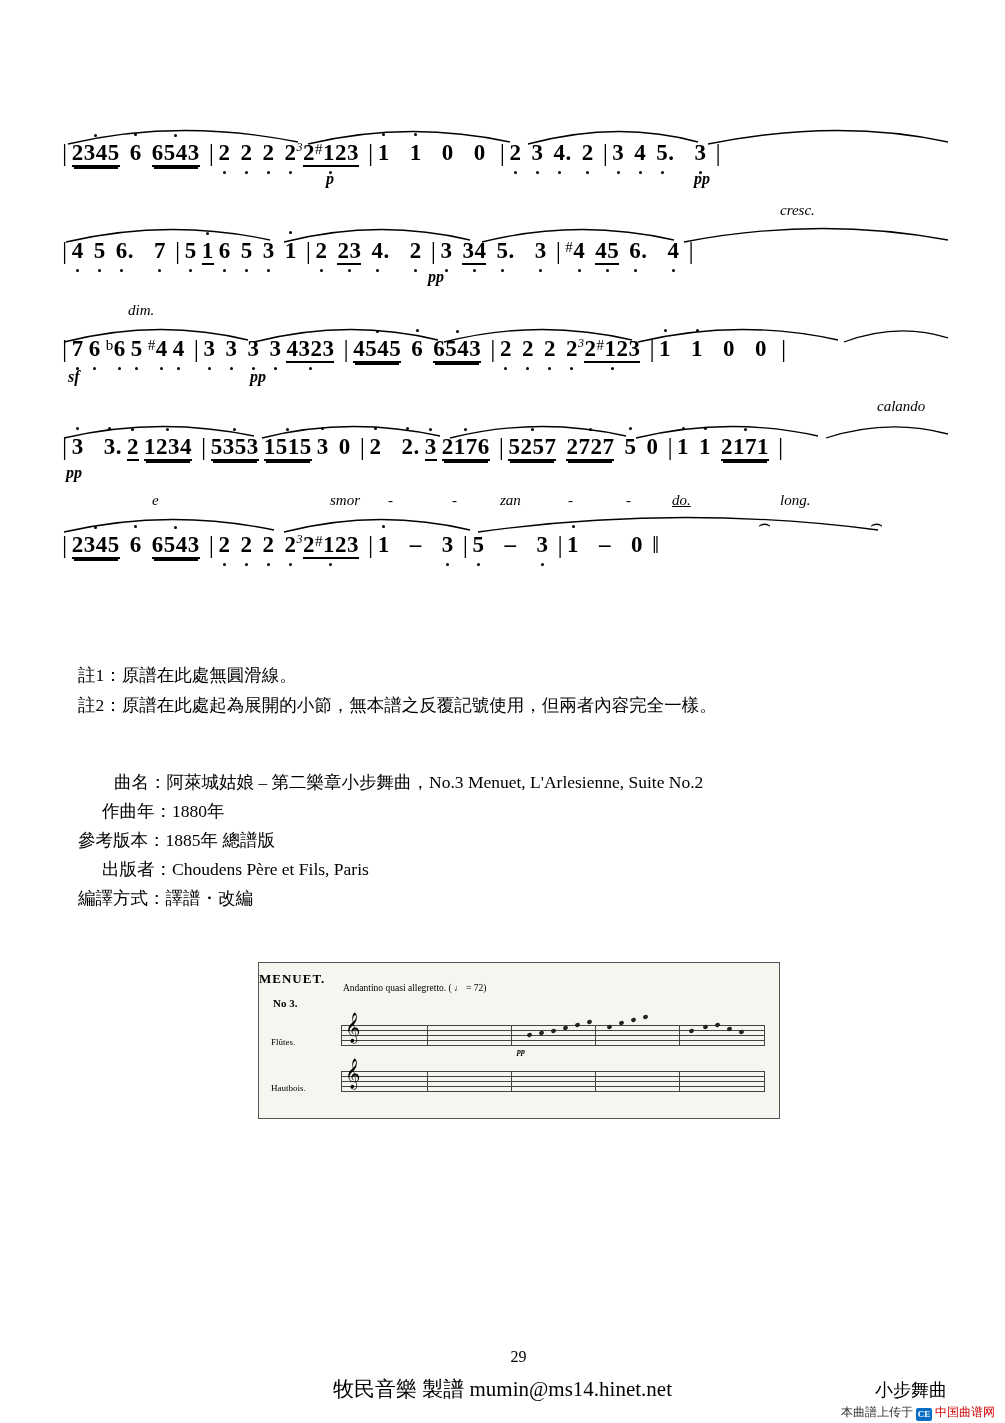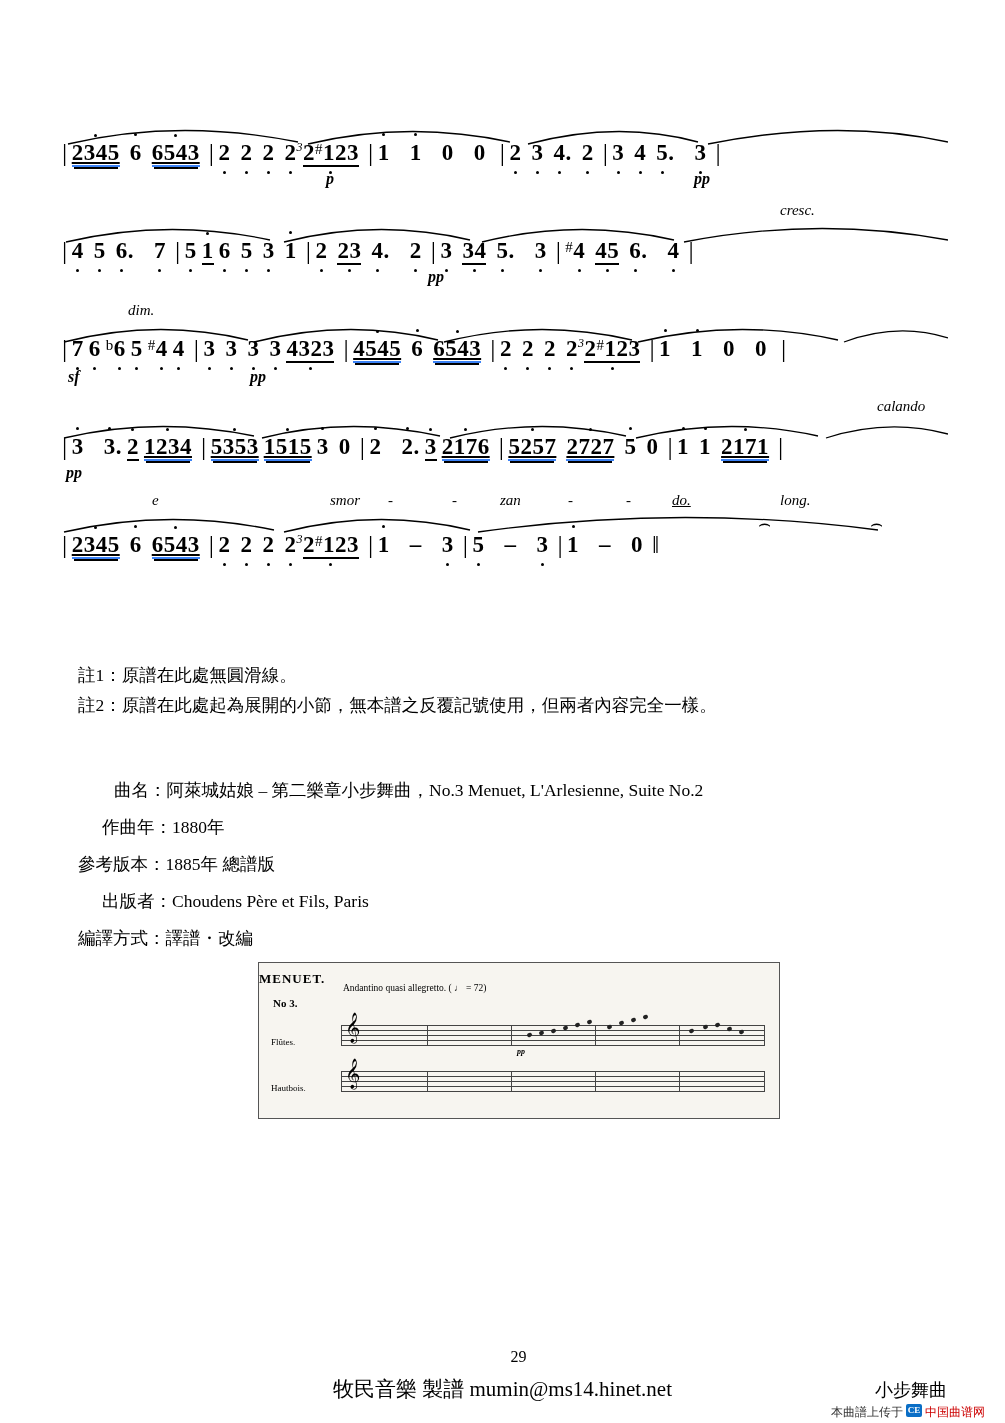--- a/index.html
+++ b/index.html
@@ -48,22 +48,22 @@
   .notes .bar {
     display: inline-block;
     font-weight: normal;
     font-size: 26px;
     padding: 0 4px;
     vertical-align: -1px;
   }
 
   
   .u1 { border-bottom: 2px solid #000; padding-bottom: 1px; display: inline-block; }
-  .u2 { border-bottom: 2px solid #3b82f6; padding-bottom: 1px; display: inline-block;
-        box-shadow: 0 4px 0 -2px #000; text-decoration: underline; }
+  .u2 { border-bottom: 2px solid #000000; padding-bottom: 1px; display: inline-block;
+        box-shadow: 0 4px 0 -2px #000; }
   .dot-above { position: relative; }
   .dot-above::before {
     content: "";
     position: absolute;
     left: 50%;
     top: -7px;
     width: 3px;
     height: 3px;
     margin-left: -1.5px;
     background: #000;
@@ -121,21 +121,21 @@
     font-size: 17.5px;
     line-height: 30px;
   }
   .meta-block {
     position: absolute;
     left: 78px;
     top: 768px;
     font-size: 17.5px;
     line-height: 29px;
   }
-  .meta-block .row { white-space: nowrap; margin-top: 8px; }
+  .meta-block .row { white-space: nowrap; }
   .meta-block .indent1 { padding-left: 36px; }
   .meta-block .indent2 { padding-left: 24px; }
   .meta-block .indent0 { padding-left: 0px; }
 
   
   .facsimile {
     position: absolute;
     left: 258px;
     top: 962px;
     width: 520px;
@@ -228,26 +228,26 @@
     font-size: 21px;
   }
   .footer-right {
     position: absolute;
     right: 58px;
     top: 1378px;
     font-size: 18px;
   }
   .footer-badge {
     position: absolute;
-    right: 20px;
+    right: 10px;
     top: 1404px;
     font-size: 12px;
     color: #333;
     display: flex;
-    align-items: flex-start;
+    align-items: flex-end;
     gap: 3px;
   }
   .badge-mark {
     display: inline-block;
     width: 16px;
     height: 13px;
     background: #0a6ec6;
     color: #fff;
     font-size: 9px;
     line-height: 13px;

